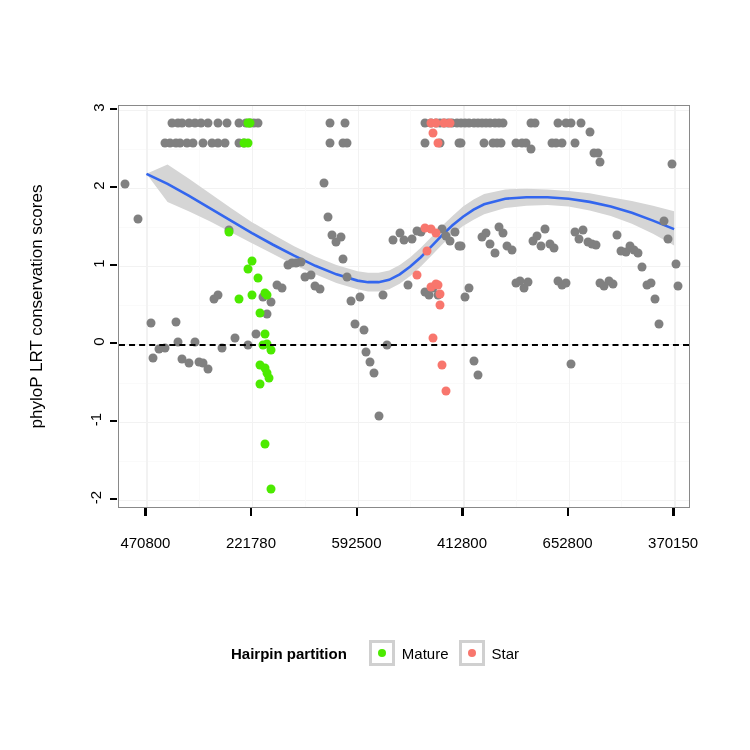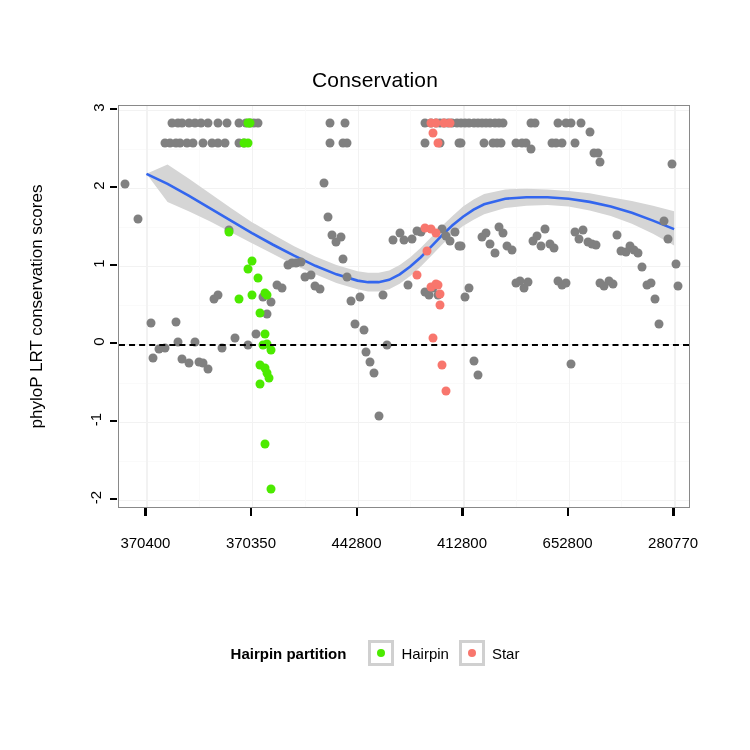--- a/index.html
+++ b/index.html
@@ -173,21 +173,20 @@
     height: 8px;
     border-radius: 50%;
   }
   .legend-label { color: #000000; font-size: 15px; }
 </style>
 </head>
 <body>
 
 <div id="chart-root">
 
-  <div id="chart-title">Conservation</div>
 
   <div id="plot-panel">
     <div id="grid-layer">
         <div class="gridline-major grid-h" style="top: 3.89749px;"></div>
         <div class="gridline-major grid-h" style="top: 81.8472px;"></div>
         <div class="gridline-major grid-h" style="top: 159.797px;"></div>
         <div class="gridline-major grid-h" style="top: 237.747px;"></div>
         <div class="gridline-major grid-h" style="top: 315.696px;"></div>
         <div class="gridline-major grid-h" style="top: 393.646px;"></div>
         <div class="gridline-minor grid-h" style="top: 42.8723px;"></div>
@@ -473,37 +472,37 @@
     </div>
   <div id="x-ticks">
       <div class="tick-x" style="left: 144.439px;"></div>
       <div class="tick-x" style="left: 249.974px;"></div>
       <div class="tick-x" style="left: 355.509px;"></div>
       <div class="tick-x" style="left: 461.044px;"></div>
       <div class="tick-x" style="left: 566.579px;"></div>
       <div class="tick-x" style="left: 672.114px;"></div>
     </div>
   <div id="x-labels">
-      <div class="xlab" style="left: 90.4391px;">370400</div>
-      <div class="xlab" style="left: 195.974px;">370350</div>
-      <div class="xlab" style="left: 301.509px;">442800</div>
+      <div class="xlab" style="left: 90.4391px;">470800</div>
+      <div class="xlab" style="left: 195.974px;">221780</div>
+      <div class="xlab" style="left: 301.509px;">592500</div>
       <div class="xlab" style="left: 407.044px;">412800</div>
       <div class="xlab" style="left: 512.579px;">652800</div>
-      <div class="xlab" style="left: 618.114px;">280770</div>
+      <div class="xlab" style="left: 618.114px;">370150</div>
     </div>
 
   <div id="y-axis-title">phyloP LRT conservation scores</div>
 
   <div id="legend">
     <span id="legend-title">Hairpin partition</span>
     <div class="legend-item">
       <span class="legend-key">
         <span class="legend-dot" id="dot-mature" style="background: rgb(76, 234, 0);"></span>
       </span>
-      <span class="legend-label">Hairpin</span>
+      <span class="legend-label">Mature</span>
     </div>
     <div class="legend-item">
       <span class="legend-key">
         <span class="legend-dot" id="dot-star" style="background: rgb(248, 118, 109);"></span>
       </span>
       <span class="legend-label">Star</span>
     </div>
   </div>
 
 </div>

